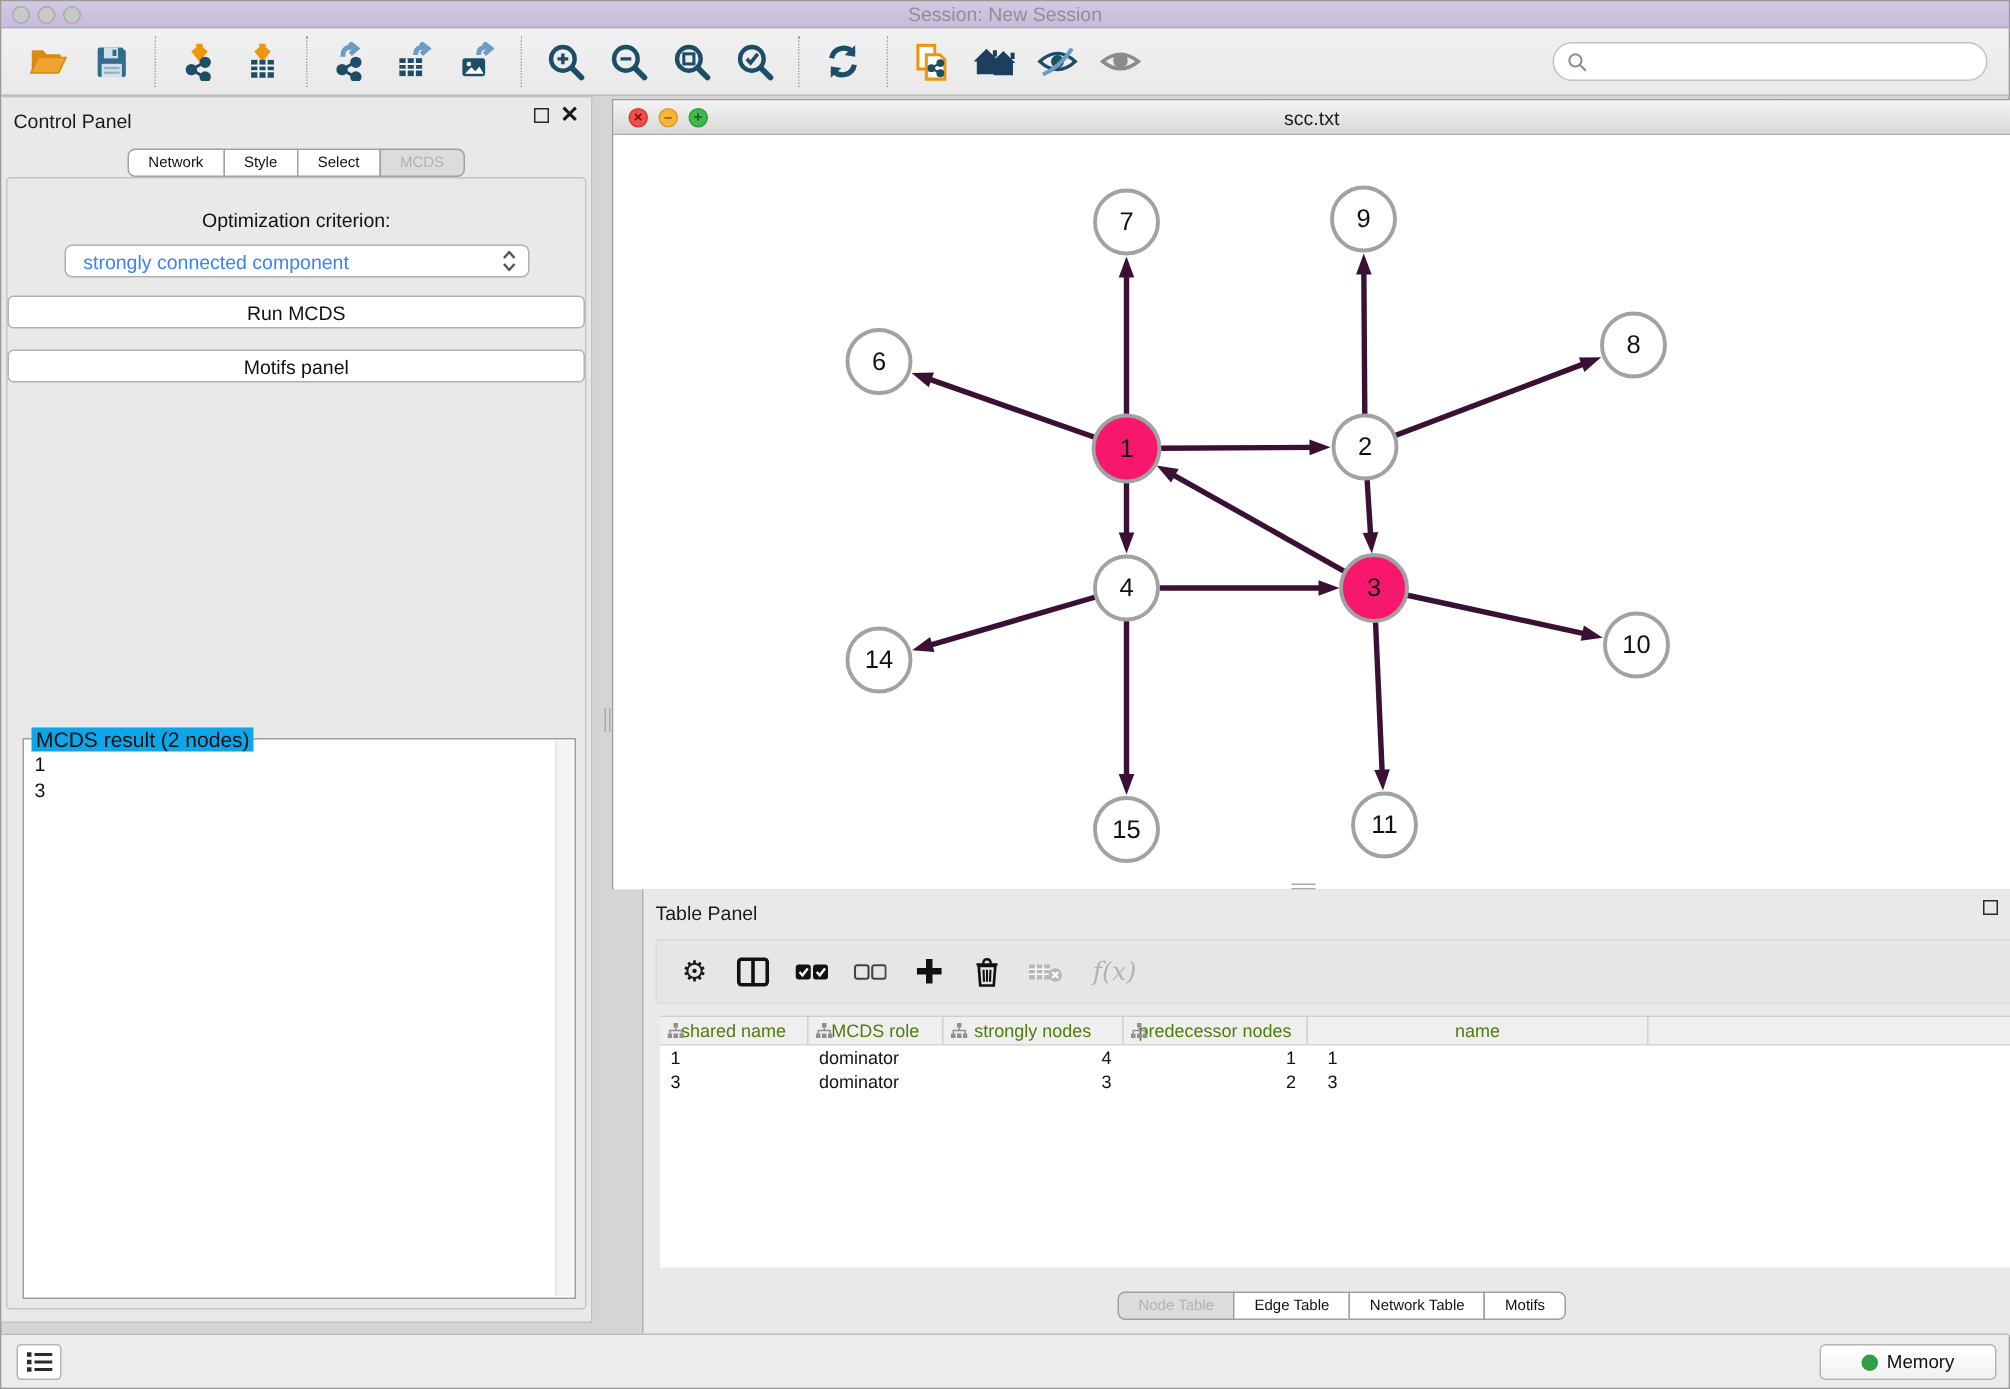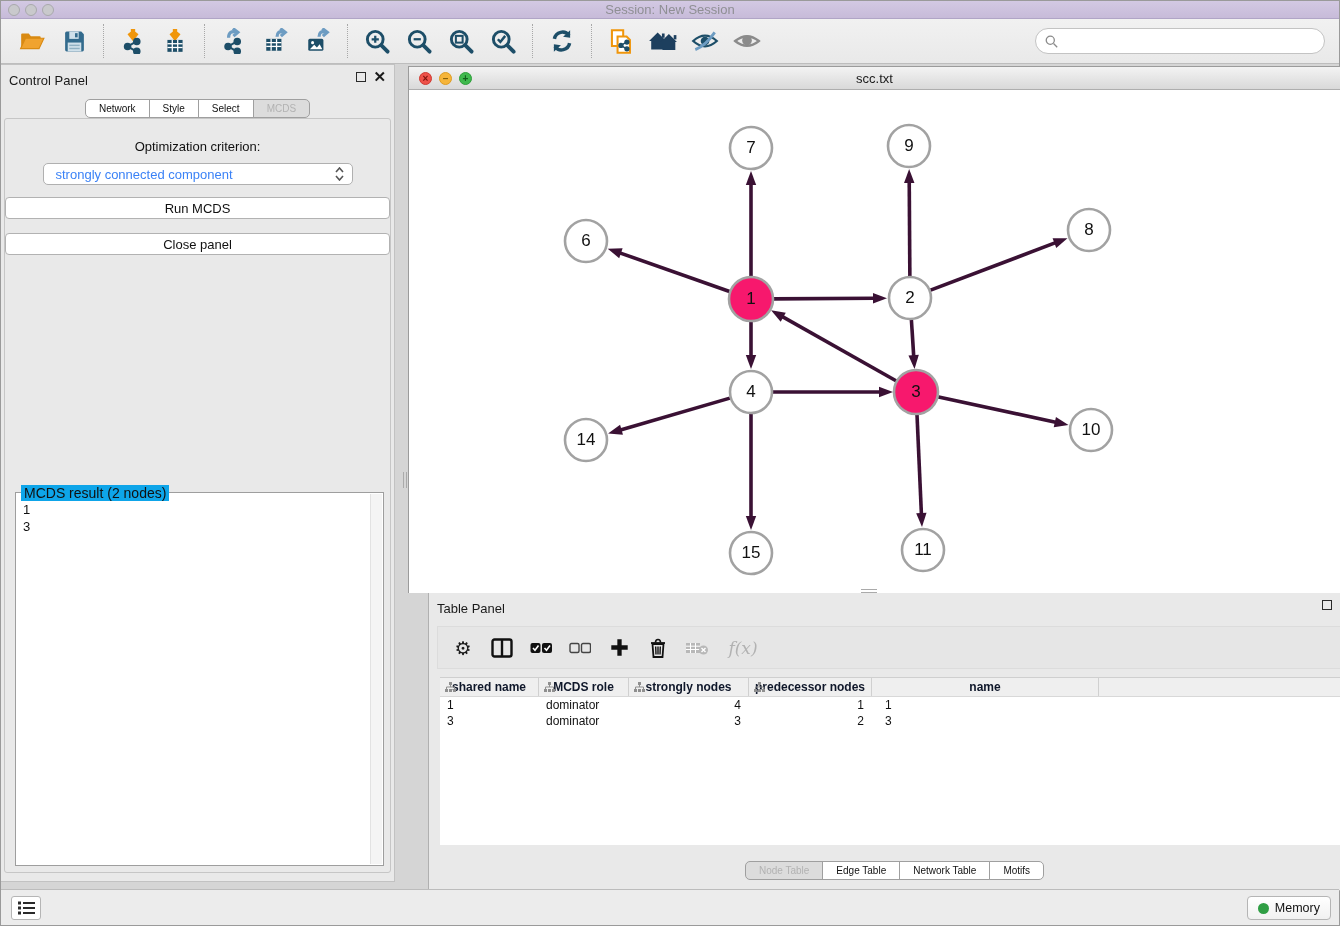--- a/index.html
+++ b/index.html
@@ -57,30 +57,30 @@
   .grip-v { position:absolute; left:-6px; top:405px; width:4px; height:16px; border-left:1px solid #aaa; border-right:1px solid #aaa; }
 
   
   .table-panel { position:absolute; left:407px; top:592px; width:933px; height:298px; background:#e9e9e9; border:1px solid #b0b0b0; border-top:none;margin-left:20px; }
   .tp-toolbar { position:absolute; left:8px; right:8px; top:33px; height:43px; background:#e6e6e6; border:1px solid #dcdcdc; display:flex; align-items:center; padding:0 10px; gap:9px; }
   .tp-btn { background:none; border:none; width:30px; height:32px; display:flex; align-items:center; justify-content:center; cursor:pointer; }
   .glyph { font-family:"DejaVu Sans",sans-serif; }
   .fx { font-family:"DejaVu Serif",serif; font-style:italic; font-size:17px; color:#b2b2b2; }
   .tbl { position:absolute; left:11px; right:8px; top:84px; bottom:45px; background:#fff; border-top:1px solid #cfcfcf; overflow:hidden; }
   .tbl-header { display:flex; height:19px; background:#efefef; border-bottom:1px solid #d8d8d8; }
-  .th { display:flex; align-items:center; justify-content:center; font-size:12px; color:#0f172a; border-right:1px solid #d0d0d0; position:relative; gap:5px; cursor:pointer;font-weight:bold; }
+  .th { display:flex; align-items:center; justify-content:center; font-size:12px; color:#4d7c0f; border-right:1px solid #d0d0d0; position:relative; gap:5px; cursor:pointer; }
   .th svg { position:absolute; left:5px; }
   .tr { display:flex; height:16px; align-items:center; cursor:default; }
   .td { font-size:12px; color:#111; overflow:hidden; white-space:nowrap; }
   .tbl-tabs { position:absolute; left:0; right:0; bottom:10px; display:flex; justify-content:center; }
 
   
   .statusbar { position:absolute; left:0; right:0; bottom:0; height:36px; background:#ececec; border-top:1px solid #bcbcbc; }
   .list-btn { position:absolute; left:10px; top:6px; width:30px; height:24px; background:#fff; border:1px solid #b5b5b5; border-radius:3px; display:flex; align-items:center; justify-content:center; cursor:pointer; }
-  .mem-btn { position:absolute; right:8px; top:6px; height:24px; background:linear-gradient(#fff,#f1f1f1); border:1px solid #b5b5b5; border-radius:4px; display:flex; align-items:center; gap:6px; padding:0 10px; cursor:pointer; }
+  .mem-btn { position:absolute; right:8px; top:6px; height:24px; background:linear-gradient(#fff,#f1f1f1); border:1px solid #b5b5b5; border-radius:4px; display:flex; align-items:center; gap:6px; padding:0 27px; cursor:pointer; }
   .mem-dot { width:11px; height:11px; border-radius:50%; background:#2f9e44; }
   .mem-label { font-size:12.5px; color:#111; }
 </style>
 </head>
 <body>
 
 <div id="app">
 
   <div class="titlebar">
     <span class="tl-dot" style="left:7px"></span>
@@ -269,21 +269,21 @@
       <div class="opt-label">Optimization criterion:</div>
       <div class="dropdown">
         <span class="dd-value">strongly connected component</span>
         <svg width="9" height="14" viewBox="0 0 9 14">
           <path d="M1 5 L4.5 1 L8 5" stroke="#555" stroke-width="1.6" fill="none"></path>
           <path d="M1 9 L4.5 13 L8 9" stroke="#555" stroke-width="1.6" fill="none"></path>
         </svg>
       </div>
       <div class="btn-row">
         <button class="pbtn">Run MCDS</button>
-        <button class="pbtn">Close panel</button>
+        <button class="pbtn">Motifs panel</button>
       </div>
       <div class="result-group">
         <span class="result-legend">MCDS result (2 nodes)</span>
         <div class="result-lines" id="result-lines">
             <div class="result-line">1</div>
             <div class="result-line">3</div>
           </div>
         <div class="result-scrollbar"></div>
       </div>
     </div>

